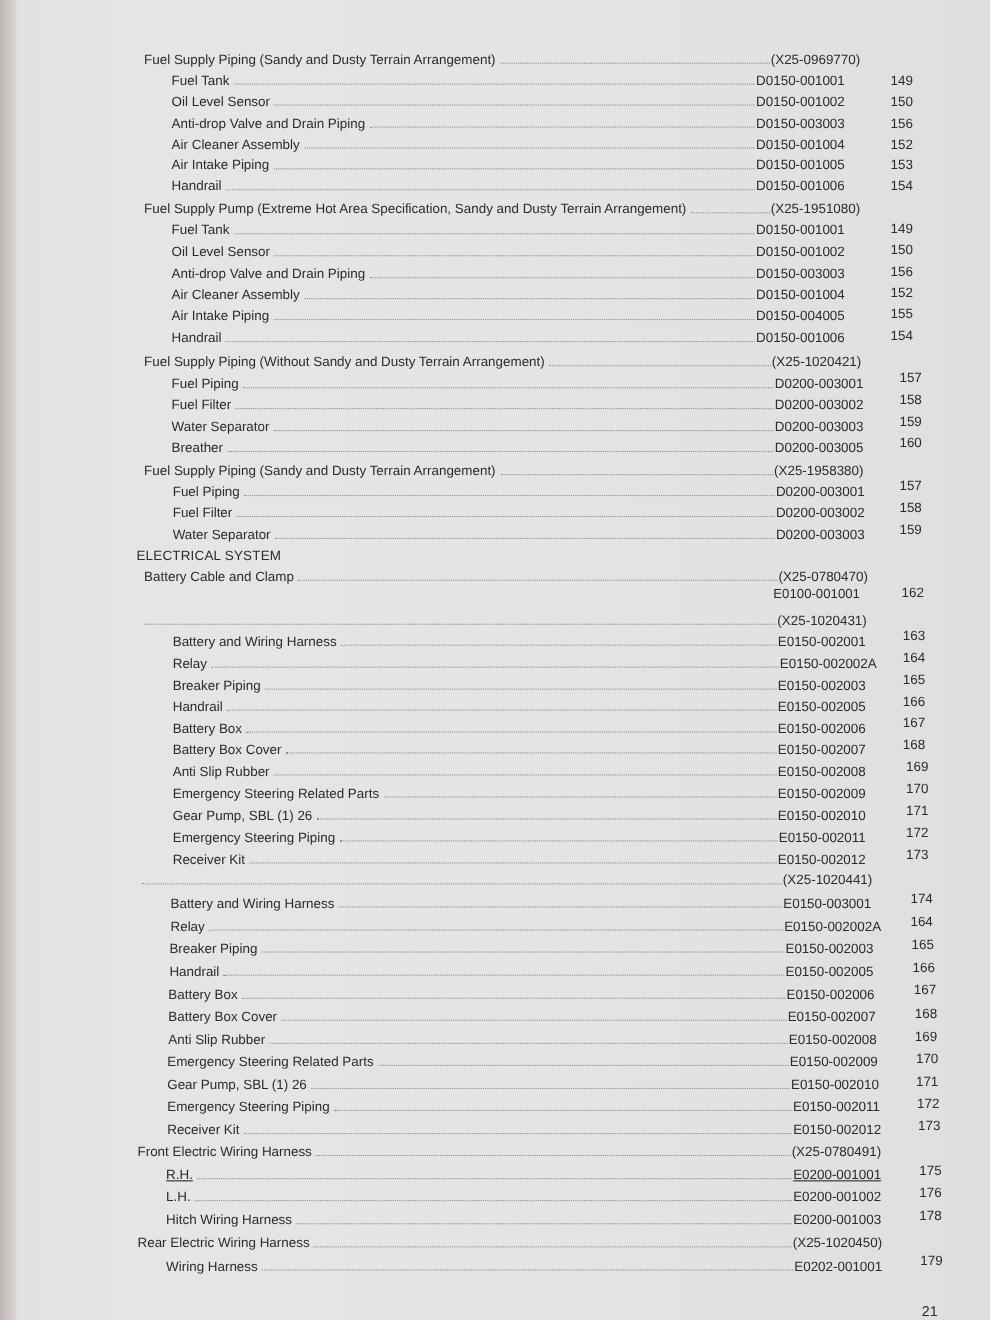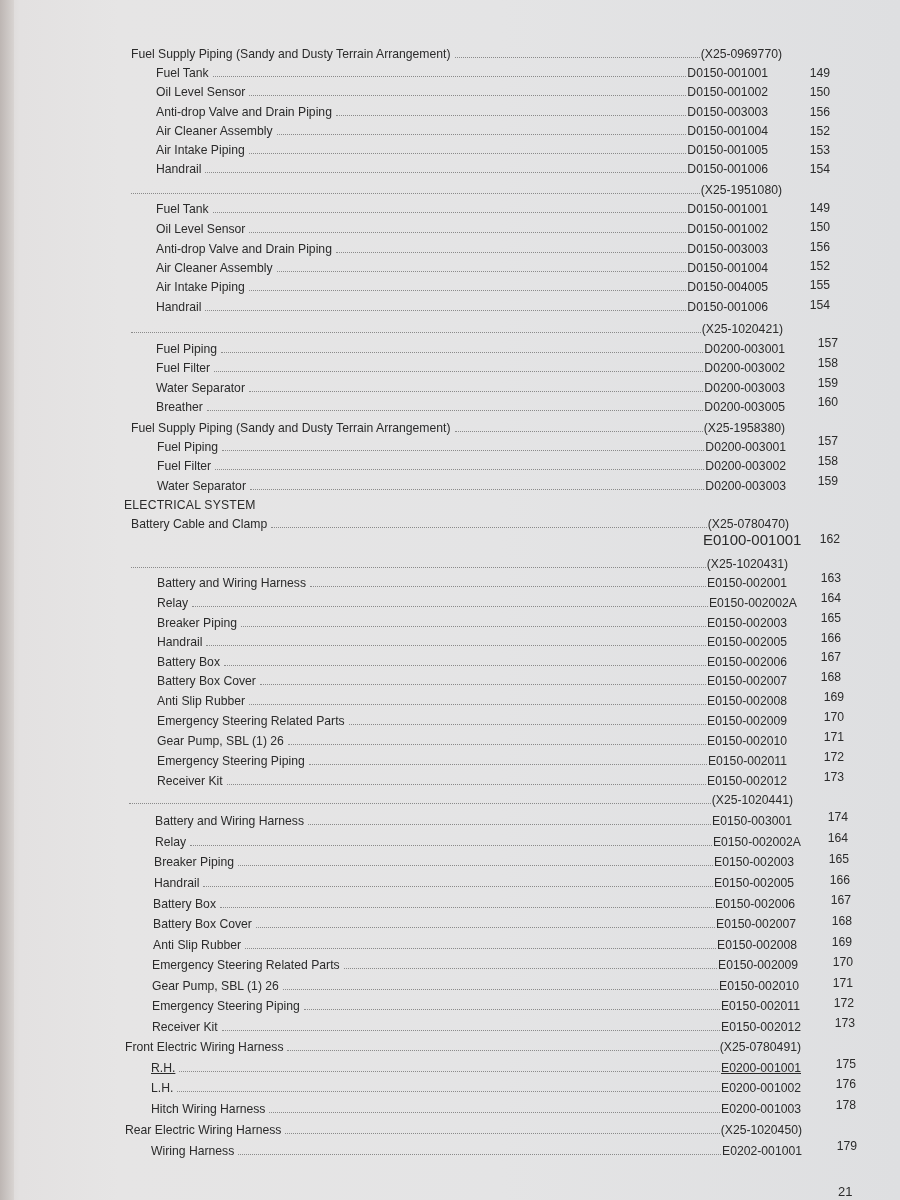--- a/index.html
+++ b/index.html
@@ -20,21 +20,21 @@
     display: flex; align-items: baseline; white-space: nowrap;
   }
   .row .title { flex: 0 0 auto; padding-right: 4px; }
   .row .leader {
     flex: 1 1 auto; overflow: hidden; color: #6a6a6a;
     border-bottom: 1px dotted #8a8a8a; height: 12px; margin-bottom: 3px;
   }
   .row .code { flex: 0 0 auto; padding-left: 1px; }
   .pg { position: absolute; font-size: 12.2px; line-height: 18px; text-align: right; width: 40px; }
   .section-head { position: absolute; font-size: 12.2px; line-height: 18px; letter-spacing: 0.2px; }
-  .plain-code { position: absolute; font-size: 15px; line-height: 18px; }
+  .plain-code { position: absolute; font-size: 12px; line-height: 18px; }
   .page-number { position: absolute; left: 838px; top: 1184px; font-size: 13px; }
 </style>
 </head>
 <body>
 
 <div class="page-edge"></div>
 
 <div class="toc">
 
   <div class="row" style="left:131px; top:45px; width:651px;">
@@ -73,20 +73,21 @@
     </div>
   <div class="pg" style="left:790px; top:141px;">153</div>
   <div class="row" style="left:156px; top:160px; width:612px;">
       <span class="title">Handrail</span>
       <span class="leader"></span>
       <span class="code">D0150-001006</span>
     </div>
   <div class="pg" style="left:790px; top:160px;">154</div>
 
   <div class="row" style="left:131px; top:181px; width:651px;">
+    <span class="title">Fuel Supply Pump (Extreme Hot Area Specification, Sandy and Dusty Terrain Arrangement)</span>
       <span class="leader"></span>
       <span class="code">(X25-1951080)</span>
   </div>
   <div class="row" style="left:156px; top:200px; width:612px;">
       <span class="title">Fuel Tank</span>
       <span class="leader"></span>
       <span class="code">D0150-001001</span>
     </div>
   <div class="pg" style="left:790px; top:199px;">149</div>
   <div class="row" style="left:156px; top:220px; width:612px;">
@@ -114,20 +115,21 @@
     </div>
   <div class="pg" style="left:790px; top:276px;">155</div>
   <div class="row" style="left:156px; top:298px; width:612px;">
       <span class="title">Handrail</span>
       <span class="leader"></span>
       <span class="code">D0150-001006</span>
     </div>
   <div class="pg" style="left:790px; top:296px;">154</div>
 
   <div class="row" style="left:131px; top:320px; width:652px;">
+    <span class="title">Fuel Supply Piping (Without Sandy and Dusty Terrain Arrangement)</span>
       <span class="leader"></span>
       <span class="code">(X25-1020421)</span>
   </div>
   <div class="row" style="left:156px; top:340px; width:629px;">
       <span class="title">Fuel Piping</span>
       <span class="leader"></span>
       <span class="code">D0200-003001</span>
     </div>
   <div class="pg" style="left:798px; top:334px;">157</div>
   <div class="row" style="left:156px; top:359px; width:629px;">

